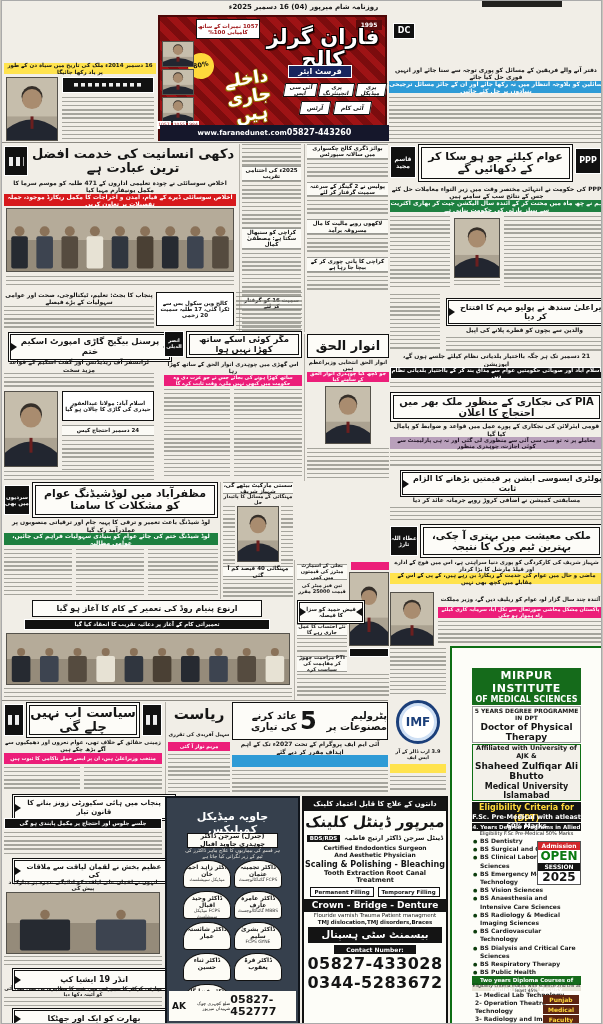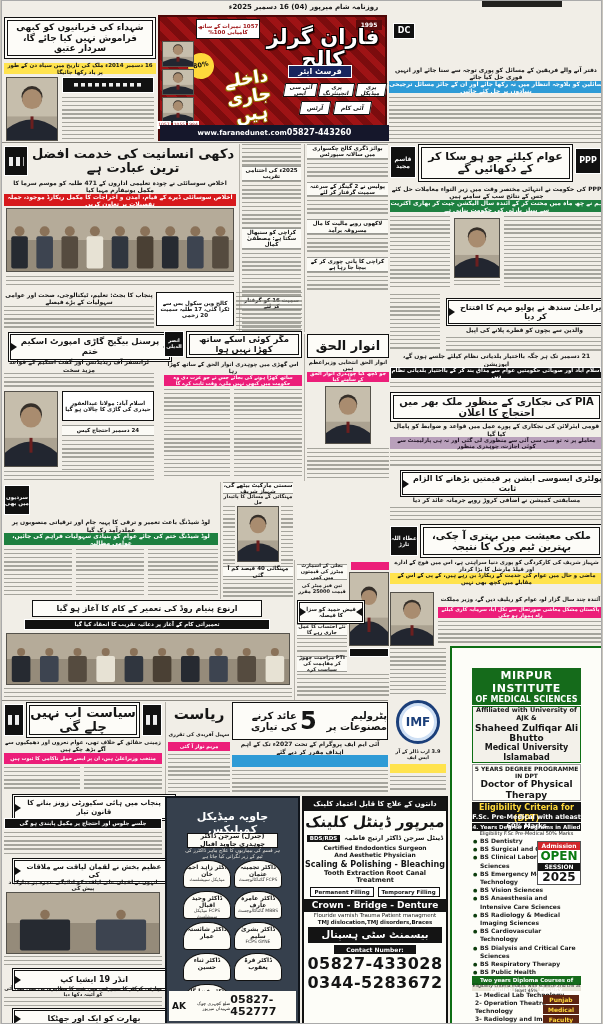--- a/index.html
+++ b/index.html
@@ -51,21 +51,20 @@
 </style>
 </head>
 <body>
 
 <div class="page">
 
   <div class="abs ur ctr b f7" style="left:180px;top:1px;width:243px;height:11px">روزنامہ شام میرپور (04) 16 دسمبر 2025ء</div>
   <div class="abs" style="left:480px;top:0;width:80px;height:6px;background:#23221f"></div>
 
   <div class="abs" style="left:2px;top:14px;width:152px;height:126px">
-    <div class="abs dframe ur ctr b f9" style="left:0;top:2px;width:152px;height:42px">شہداء کی قربانیوں کو کبھی فراموش نہیں کیا جائے گا، سردار عتیق</div>
     <div class="abs ur ctr b f55" style="left:0;top:48px;width:152px;height:11px;background:#ffe34d">16 دسمبر 2014ء ملک کی تاریخ میں سیاہ دن کے طور پر یاد رکھا جائیگا</div>
     <div class="abs photo" style="left:2px;top:62px;width:52px;height:64px"><svg width="100%" height="100%" viewBox="0 0 50 62" preserveAspectRatio="none">
           <rect width="50" height="62" fill="#c6beac"></rect>
           <rect y="38.44" width="50" height="23.56" fill="#aba291"></rect>
           <circle cx="25" cy="18.599999999999998" r="10.5" fill="#352f29"></circle>
           <circle cx="25" cy="21.080000000000002" r="10" fill="#a98c6f"></circle>
           <path d="M0 62 L0 50.839999999999996 Q25 32.24 50 50.839999999999996 L50 62 Z" fill="#222630"></path>
           <rect x="23.5" y="38.44" width="3" height="12.4" fill="#6b1f1f"></rect>
         </svg></div>
     <div class="abs obox ctr f6" style="left:58px;top:62px;width:92px;height:16px">
@@ -305,20 +304,21 @@
   </div>
 
   <div class="abs" style="left:388px;top:469px;width:213px;height:52px">
     <div class="chev ur ctr b f8" style="left:10px;top:0;width:193px;height:21px">پولٹری ایسوسی ایشن پر قیمتیں بڑھانے کا الزام ثابت</div>
     <div class="abs ur ctr b f6" style="left:0;top:24px;width:213px;height:11px">مسابقتی کمیشن نے اضافی کروڑ روپے جرمانہ عائد کر دیا</div>
     <div class="abs tx" style="left:0;top:37px;width:213px;height:13px"></div>
   </div>
 
   <div class="abs" style="left:2px;top:481px;width:214px;height:117px">
     <div class="abs obox ur ctr f55" style="left:0;top:3px;width:26px;height:30px">سردیوں میں بھی</div>
+    <div class="abs dframe ur ctr b f11" style="left:28px;top:0;width:186px;height:36px;padding:2px 4px">مظفرآباد میں لوڈشیڈنگ عوام کو مشکلات کا سامنا</div>
     <div class="abs ur ctr b f6" style="left:0;top:38px;width:214px;height:11px">لوڈ شیڈنگ باعث تعمیر و ترقی کا پہیہ جام اور ترقیاتی منصوبوں پر عملدرآمد رک گیا</div>
     <div class="abs band ur ctr f6" style="left:0;top:51px;width:214px;height:12px;background:#1e8040">لوڈ شیڈنگ ختم کی جائے عوام کو بنیادی سہولیات فراہم کی جائیں، عوامی مطالبہ</div>
     <div class="abs tx" style="left:0;top:67px;width:68px;height:46px"></div>
     <div class="abs tx" style="left:72px;top:67px;width:68px;height:46px"></div>
     <div class="abs tx" style="left:144px;top:67px;width:70px;height:46px"></div>
   </div>
 
   <div class="abs" style="left:218px;top:481px;width:72px;height:117px;border-left:1px solid #b5b2aa;padding-left:2px">
     <div class="abs bar ur ctr f55" style="left:2px;top:0;width:70px;height:12px;display:flex">سستی مارکیٹ بیٹھے گی، شہباز شریف</div>
     <div class="abs ur ctr b f5" style="left:2px;top:13px;width:70px;height:9px">مہنگائی کے مسائل کا پائیدار حل</div>
@@ -553,28 +553,28 @@
     <div class="kbar f6" style="height:9px;line-height:9px;margin:0 30px">Contact Number:</div>
     <div class="b" style="font-size:16px;letter-spacing:.5px">05827-433028</div>
     <div class="b" style="font-size:16px;letter-spacing:.5px">0344-5283672</div>
   </div>
 
   <div class="abs mims" style="left:448px;top:645px;width:153px;height:379px">
     <div class="gbar" style="padding:1px 0">
       <div style="font-size:11px;letter-spacing:.5px">MIRPUR INSTITUTE</div>
       <div class="f8">OF MEDICAL SCIENCES</div>
     </div>
+    <div style="text-align:center;border:1px solid #999;margin-top:1px">
+      <div class="b f6">5 YEARS DEGREE PROGRAMME IN DPT</div>
+      <div class="b f9">Doctor of Physical Therapy</div>
+    </div>
     <div style="border:1px solid #0d6e14;margin-top:1px;text-align:center;background:#f3f1ea">
       <div class="b f65">Affiliated with University of AJK &amp;</div>
       <div class="b f9">Shaheed Zulfiqar Ali Bhutto</div>
       <div class="b f8">Medical University Islamabad</div>
-    </div>
-    <div style="text-align:center;border:1px solid #999;margin-top:1px">
-      <div class="b f6">5 YEARS DEGREE PROGRAMME IN DPT</div>
-      <div class="b f9">Doctor of Physical Therapy</div>
     </div>
     <div class="ybar f8" style="height:11px;line-height:11px;margin-top:1px">Eligibility Criteria for (DPT)</div>
     <div class="kbar f65" style="height:9px;line-height:9px">F.Sc. Pre-Medical with atleast 60% Marks</div>
     <div class="kbar f55" style="height:8px;line-height:8px;margin-top:1px">4. Years Degree Programs in Allied Health sciences</div>
     <div class="ctr f5" style="height:6px">Eligibility F.Sc Pre-Medical 50% Marks</div>
     <div style="position:relative">
       <div class="bsl">
 
       <div>BS Dentistry</div>
           <div>BS Surgical and OT Sciences</div>

